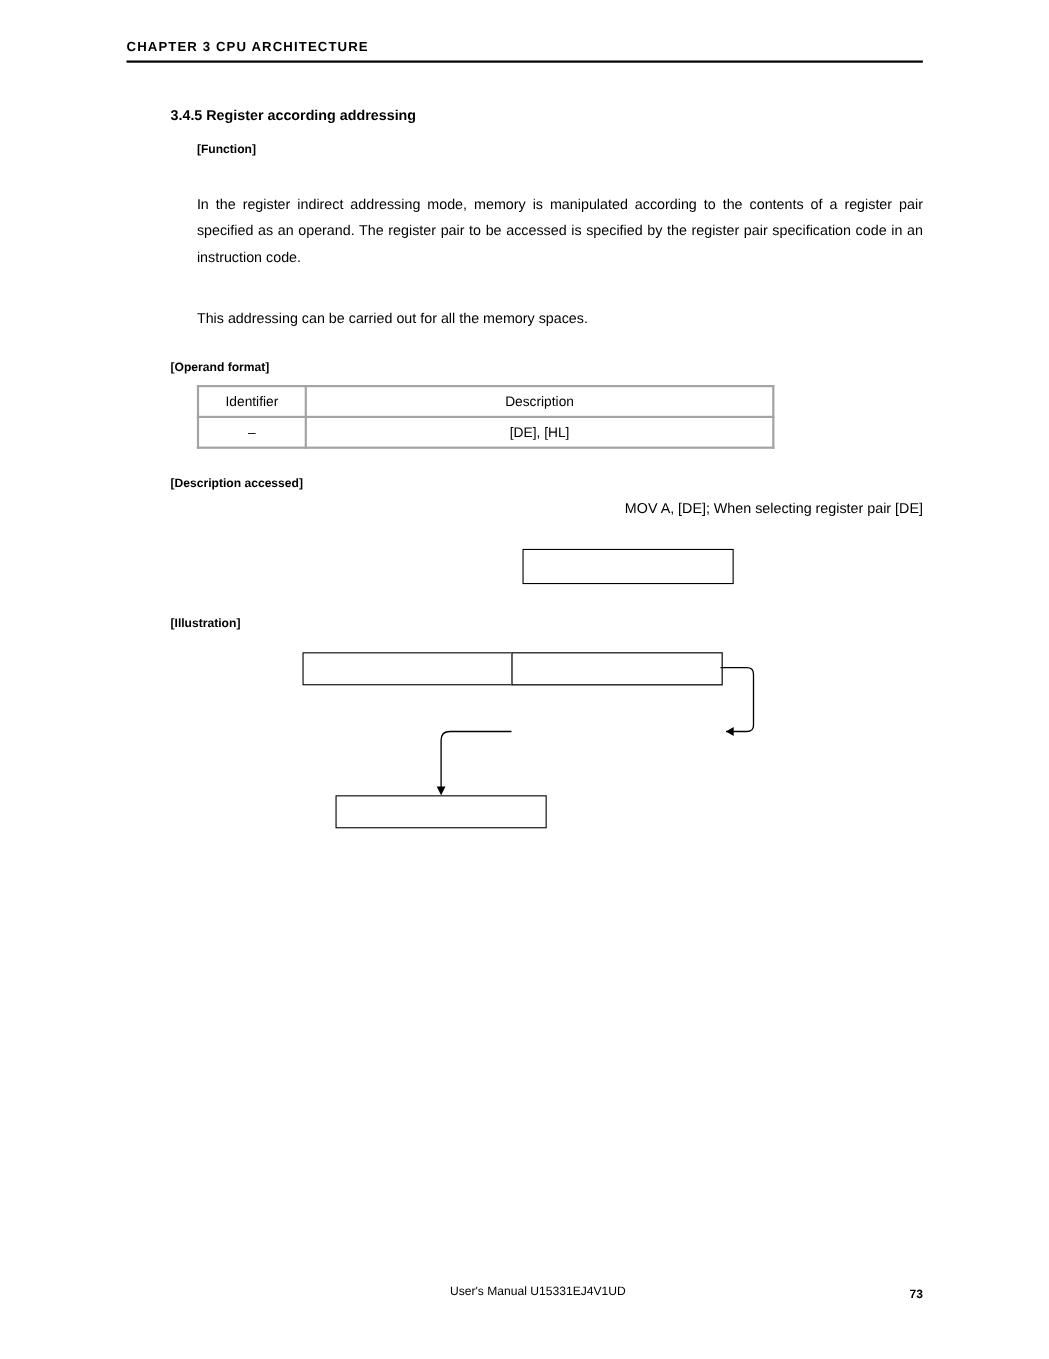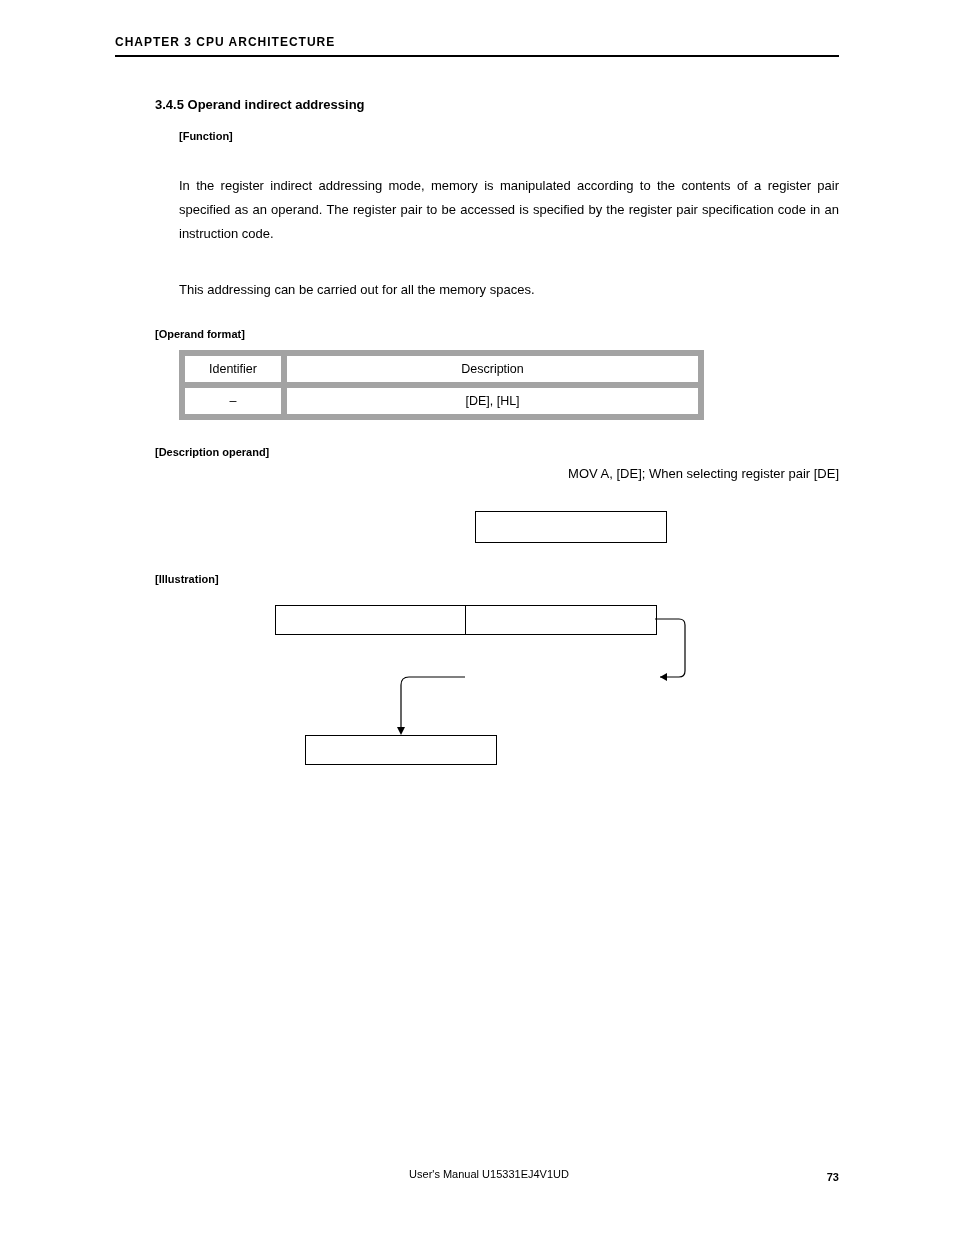--- a/index.html
+++ b/index.html
@@ -50,21 +50,21 @@
   .block {
     margin-bottom: 26px;
   }
   table.operand {
     border-collapse: collapse;
     margin-left: 64px;
     margin-top: 10px;
     width: 525px;
   }
   table.operand th, table.operand td {
-    border: 6px solid #a3a3a3;
+    border: 2px solid #a3a3a3;
     padding: 6px 8px;
     font-weight: normal;
     text-align: center;
     font-size: 12.5px;
   }
   table.operand th.id-col, table.operand td.id-col {
     width: 80px;
   }
   .desc-example {
     margin-left: 64px;
@@ -114,21 +114,21 @@
     overflow: visible;
   }
 </style>
 </head>
 <body>
 
 <div class="page">
   <div class="chapter-header">CHAPTER  3   CPU  ARCHITECTURE</div>
   <hr class="hr-top">
 
-  <div class="section-title">3.4.5  Operand indirect addressing</div>
+  <div class="section-title">3.4.5  Register according addressing</div>
 
   <div class="block">
     <div class="sub-heading">[Function]</div>
     <div class="body-text">In the register indirect addressing mode, memory is manipulated according to the contents of a register pair specified as an operand.  The register pair to be accessed is specified by the register pair specification code in an instruction code.</div>
     <div class="body-text">This addressing can be carried out for all the memory spaces.</div>
   </div>
 
   <div class="block">
     <div class="sub-heading" style="margin-left:40px">[Operand format]</div>
     <table class="operand">
@@ -139,21 +139,21 @@
       </tr>
       <tr>
         <td class="id-col">–</td>
         <td>[DE], [HL]</td>
       </tr>
     </tbody>
       </table>
   </div>
 
   <div class="block">
-    <div class="sub-heading" style="margin-left:40px">[Description operand]</div>
+    <div class="sub-heading" style="margin-left:40px">[Description accessed]</div>
     <div class="desc-example">MOV A, [DE]; When selecting register pair [DE]</div>
     <div class="empty-box"></div>
   </div>
 
   <div class="block">
     <div class="sub-heading" style="margin-left:40px">[Illustration]</div>
 
     <div class="diagram">
 
       <div class="dbox" style="left:0; top:0; width:190px; height:28px;"></div>

